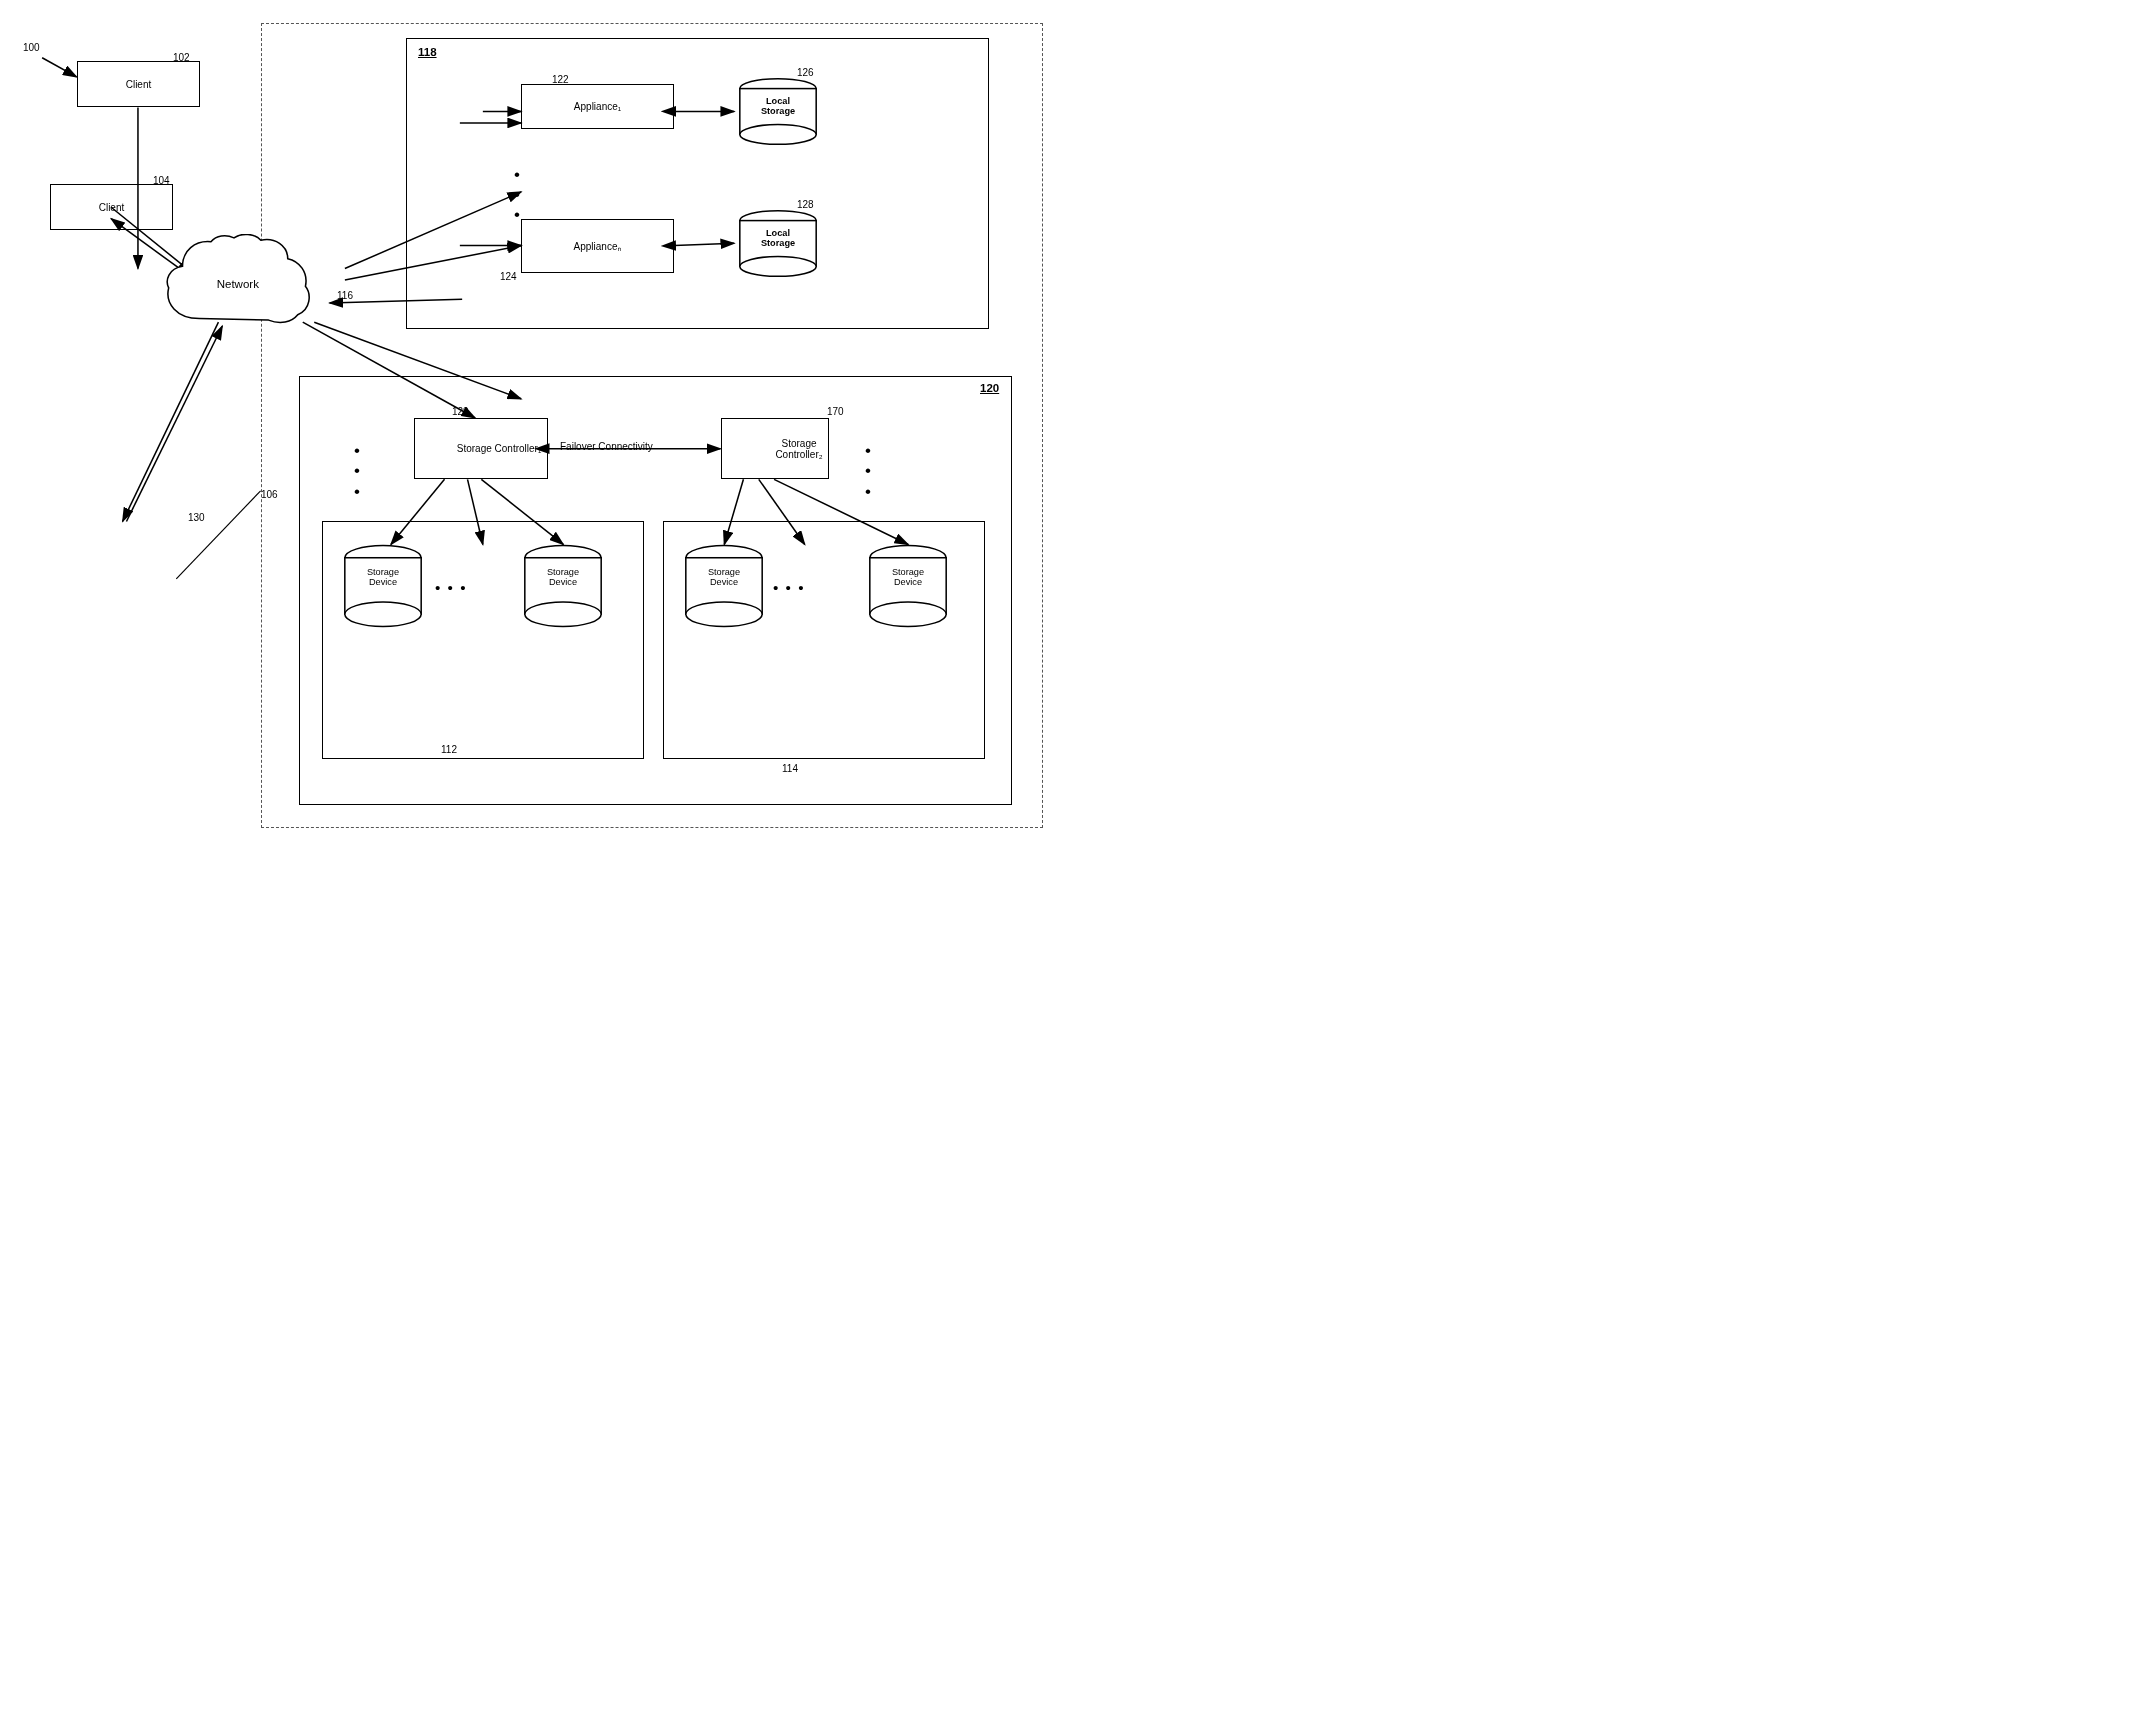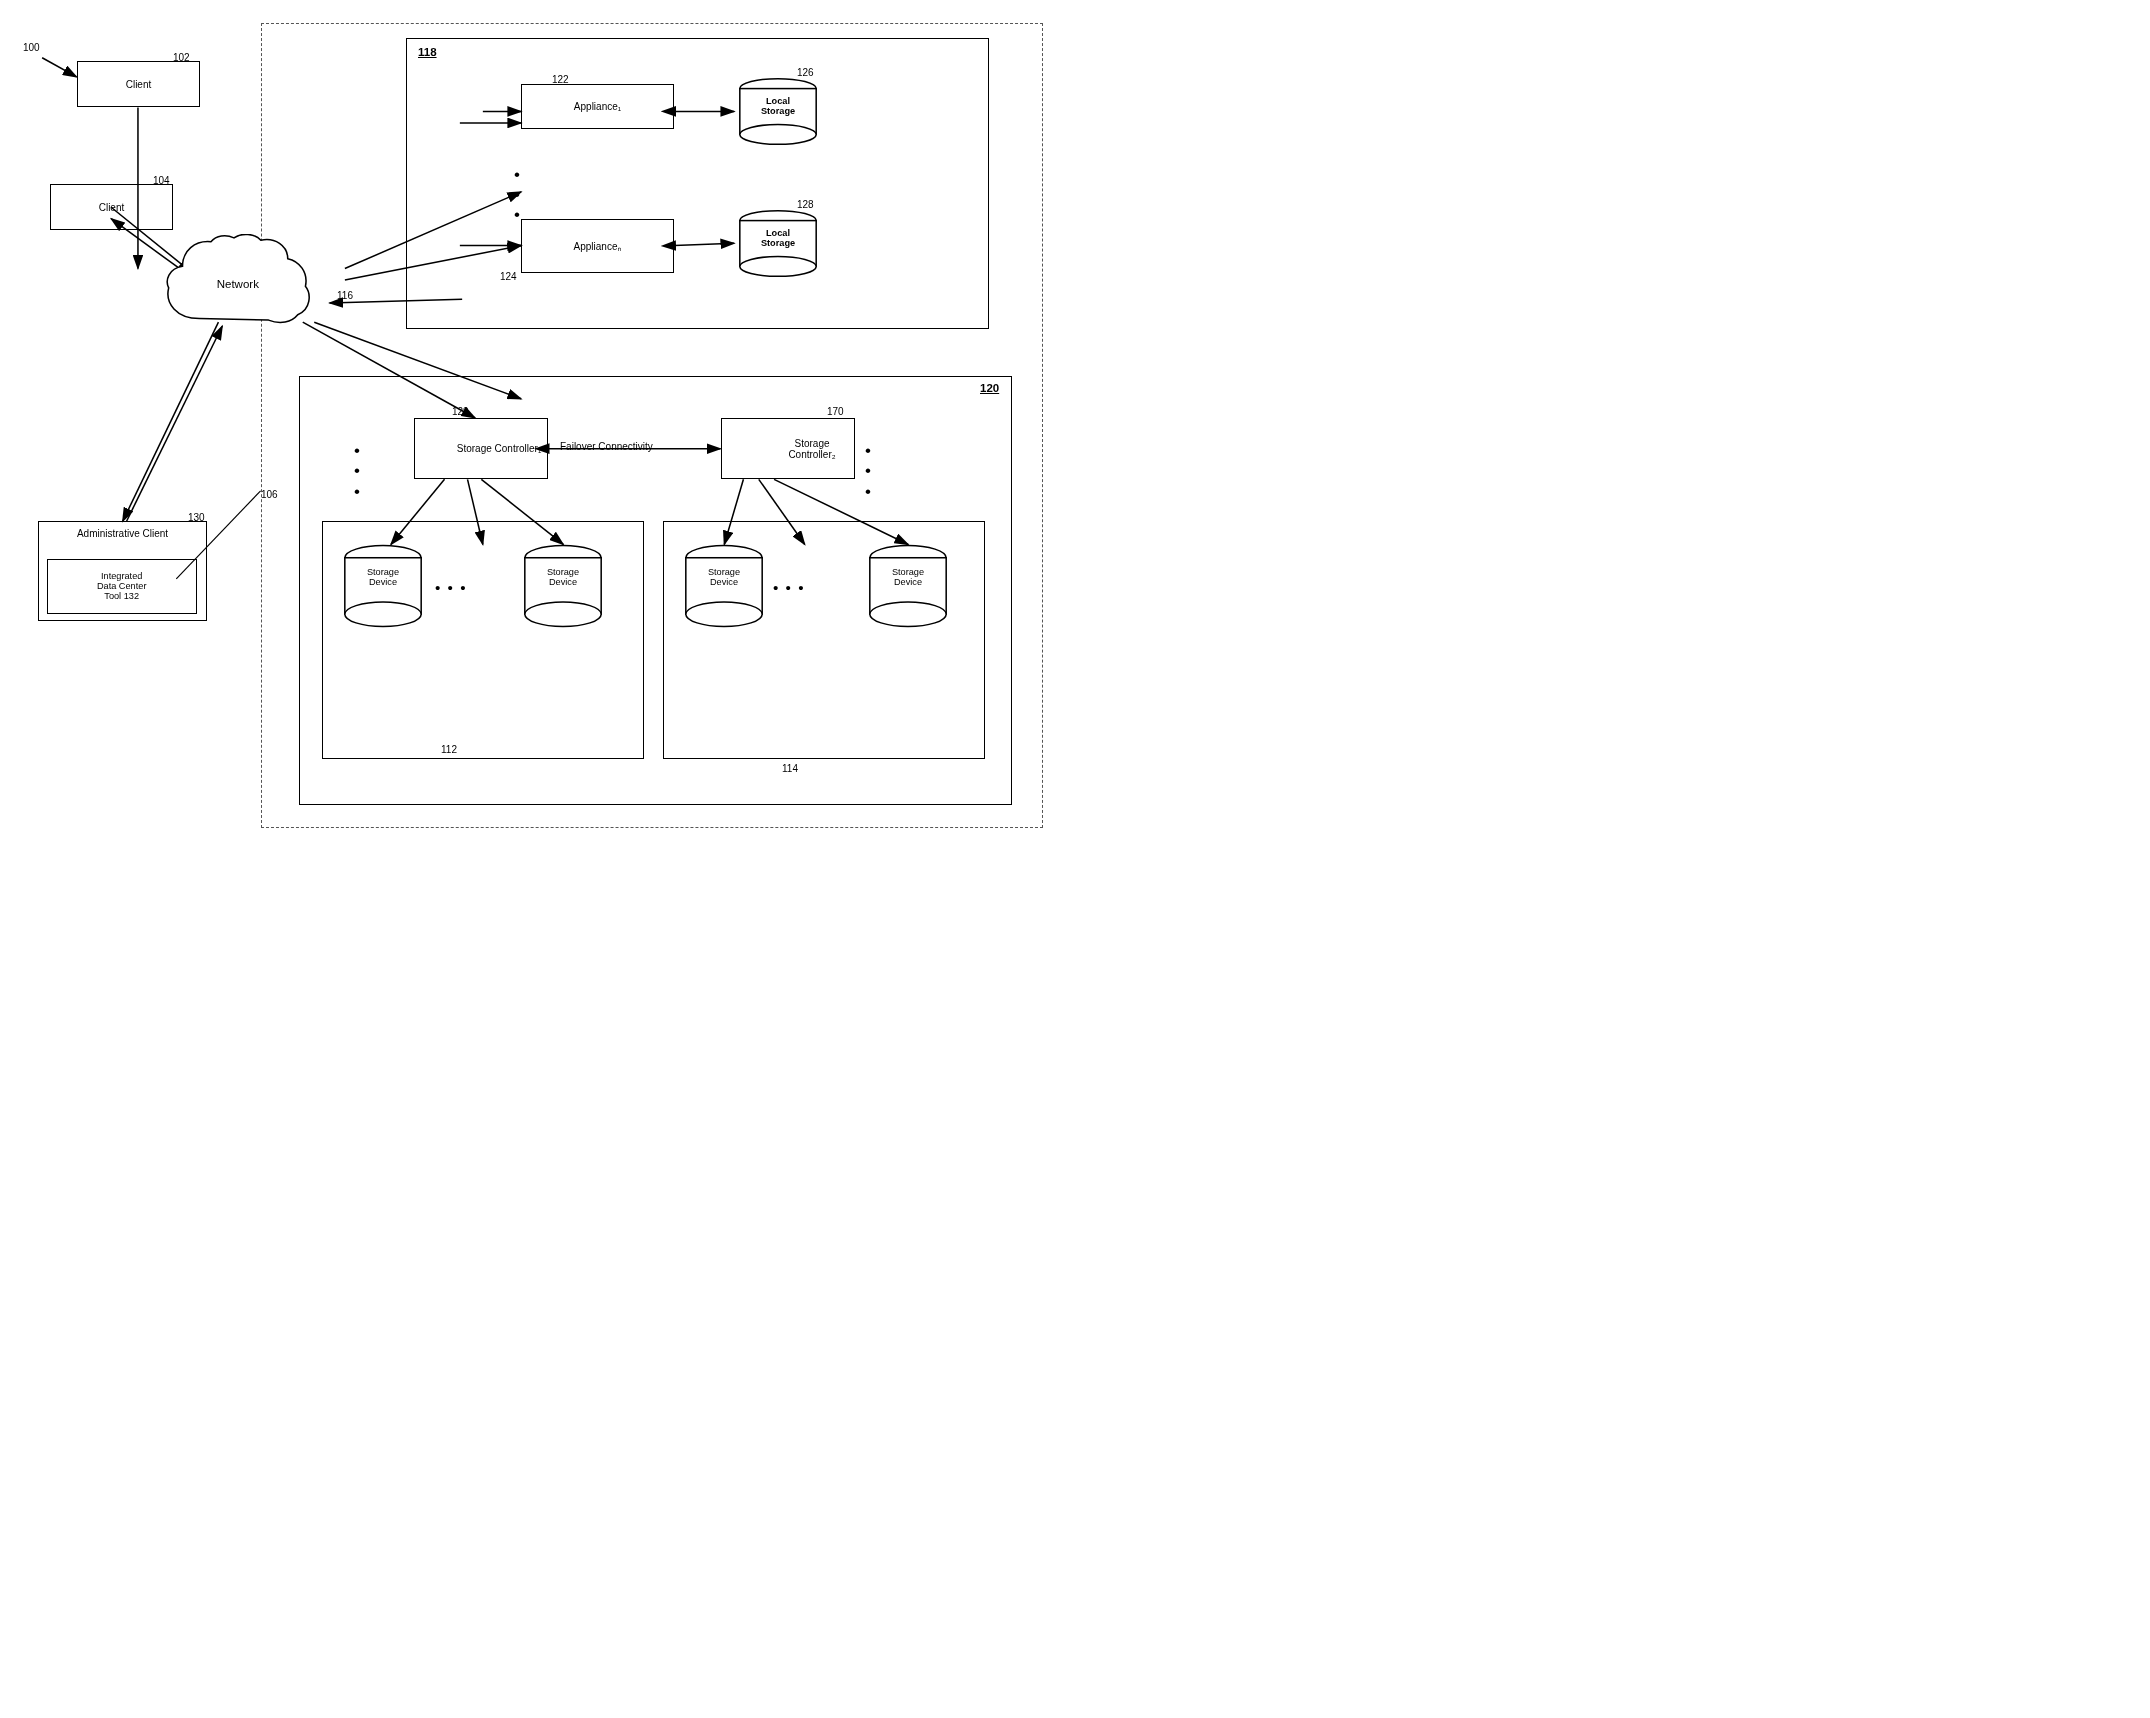--- a/index.html
+++ b/index.html
@@ -75,27 +75,20 @@
   <div class="box" style="left:77px; top:61px; width:123px; height:46px;">
     <span>Client</span>
   </div>
   <div class="label" style="left:173px; top:52px;">102</div>
 
   <div class="box" style="left:50px; top:184px; width:123px; height:46px;">
     <span>Client</span>
   </div>
   <div class="label" style="left:153px; top:175px;">104</div>
 
-  <div class="solid-box" style="left:38px; top:521px; width:169px; height:100px;">
-    <div style="position:absolute; top:6.1px; left:6.1px; right:6.1px; text-align:center; font-size:10px;">Administrative Client</div>
-
-    <div class="solid-box" style="position:absolute; left:7.7px; bottom:6.1px; width:150px; height:55px; display:flex; align-items:center; justify-content:center; text-align:center; font-size:9.2px;">
-      <span>Integrated<br>Data Center<br>Tool 132</span>
-    </div>
-  </div>
   <div class="label" style="left:188px; top:512px;">130</div>
 
   <div class="solid-box" style="left:406px; top:38px; width:583px; height:291px;"></div>
   <div class="label underline bold" style="left:418px; top:46px; font-size:11.5px; text-decoration:underline; font-weight:bold;">118</div>
 
   <div class="box" style="left:521px; top:84px; width:153px; height:45px;">
     <span>Appliance₁</span>
   </div>
   <div class="label" style="left:552px; top:74px;">122</div>
 
@@ -130,21 +123,21 @@
   <div class="label underline bold" style="left:980px; top:382px; font-size:11.5px; text-decoration:underline; font-weight:bold;">120</div>
 
   <div class="box" style="left:414px; top:418px; width:134px; height:61px;padding-left:36px;">
     <span>Storage
 Controller₁</span>
   </div>
   <div class="label" style="left:452px; top:406px;">129</div>
 
   <div class="label" style="left:560px; top:441px; font-size:10px;">Failover Connectivity</div>
 
-  <div class="box" style="left:721px; top:418px; width:134px; height:61px;padding-left:48px;">
+  <div class="box" style="left:721px; top:418px; width:108px; height:61px;padding-left:48px;">
     <span>Storage
 Controller₂</span>
   </div>
   <div class="label" style="left:827px; top:406px;">170</div>
 
   <div class="solid-box" style="left:322px; top:521px; width:322px; height:238px;"></div>
   <div class="label" style="left:441px; top:744px;">112</div>
 
   <div class="cylinder" style="left:341px; top:544px; width:84px; height:84px;">
     <svg viewBox="0 0 110 110" width="84" height="84">

